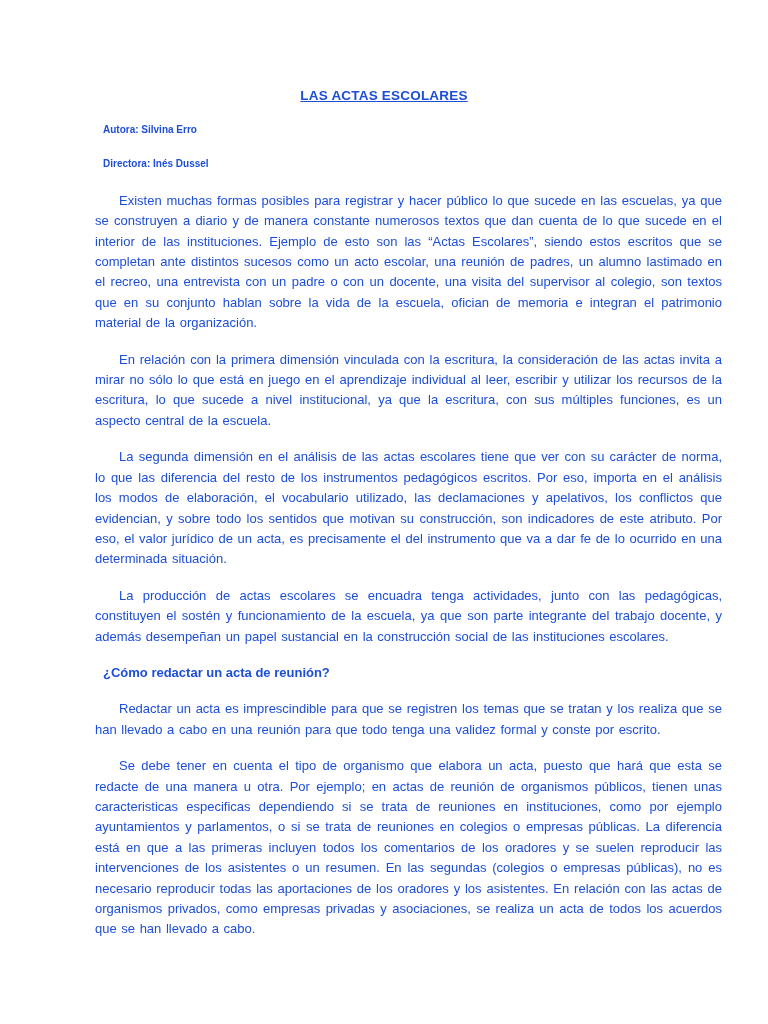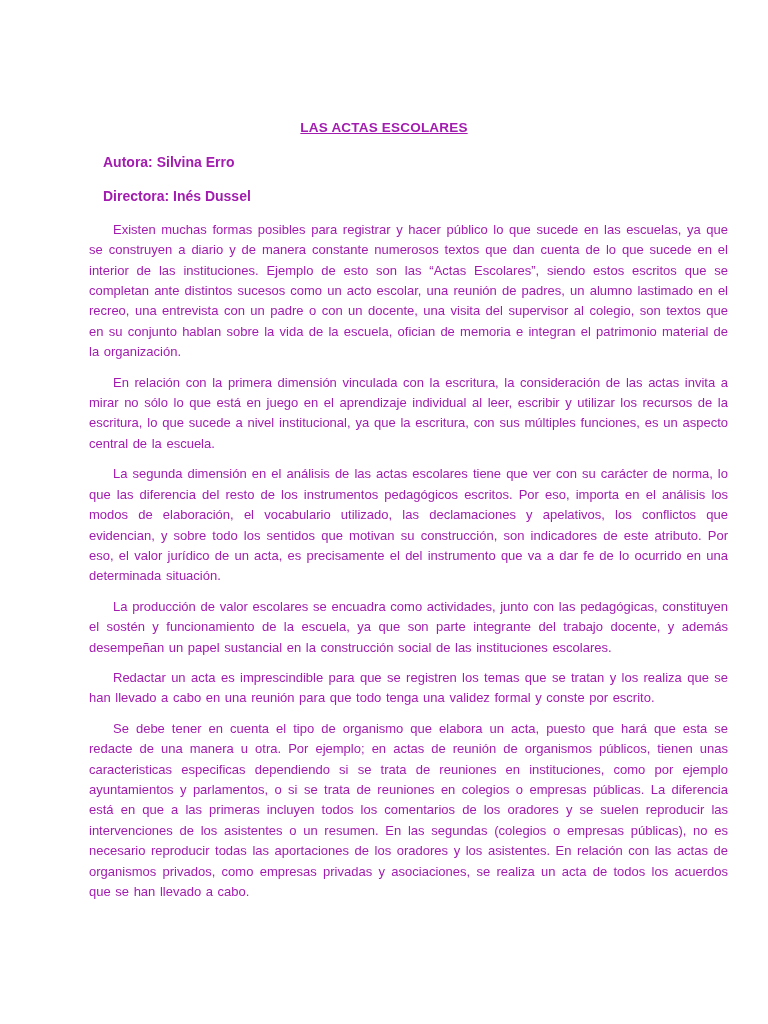--- a/index.html
+++ b/index.html
@@ -7,49 +7,49 @@
     padding: 0;
     background: #ffffff;
   }
   .page {
     position: relative;
     width: 768px;
     height: 1024px;
     background: #ffffff;
     overflow: hidden;
     font-family: "Liberation Sans", sans-serif;
-    color: #a21caf;
+    color: #1d4ed8;
     box-sizing: border-box;
-    padding-top: 118px;
+    padding-top: 86px;
   }
   .doc-title {
     margin: 0 0 14px 0;
     text-align: center;
     font-size: 13.5px;
     font-weight: 700;
     text-decoration: underline;
     letter-spacing: 0.2px;
     line-height: 20px;
   }
   .content {
     padding-left: 79px;
     padding-right: 30px;
   }
   .meta-line {
     margin: 0 0 14px 0;
-    font-size: 14px;
+    font-size: 10px;
     font-weight: 700;
     line-height: 20.4px;
     text-indent: 24px;
   }
   .meta-line.last {
     margin-bottom: 13px;
   }
   .body-par {
-    margin: 10px;
+    margin: 16px;
     font-size: 13px;
     font-weight: 400;
     line-height: 20.4px;
     text-align: justify;
     text-indent: 24px;
     word-spacing: 1px;
   }
   .section-heading {
     margin: 14px 0 13px 0;
     font-size: 13px;
@@ -62,17 +62,18 @@
 <body>
 
 <div class="page">
   <h1 class="doc-title">LAS ACTAS ESCOLARES</h1>
   <div class="content">
     <p class="meta-line">Autora: Silvina Erro</p>
     <p class="meta-line last">Directora: Inés Dussel</p>
     <p class="body-par">Existen muchas formas posibles para registrar y hacer público lo que sucede en las escuelas, ya que se construyen a diario y de manera constante numerosos textos que dan cuenta de lo que sucede en el interior de las instituciones.  Ejemplo de esto son las “Actas Escolares”, siendo estos escritos que se completan ante distintos sucesos como un acto escolar, una reunión de padres, un alumno lastimado en el recreo, una entrevista con un padre o con un docente, una visita del supervisor al colegio, son textos que en su conjunto hablan sobre la vida de la escuela, ofician de memoria e integran el patrimonio material de la organización.</p>
     <p class="body-par">En relación con la primera dimensión vinculada con  la escritura, la consideración de las actas invita a mirar no sólo lo que está en juego en el  aprendizaje individual al leer, escribir y utilizar los recursos de la escritura, lo que sucede a nivel institucional, ya que  la escritura, con sus múltiples funciones, es un aspecto central de la escuela.</p>
     <p class="body-par">La segunda dimensión en el análisis de las actas escolares tiene que ver con su carácter de norma, lo que las diferencia del resto de los instrumentos pedagógicos escritos. Por eso, importa en el análisis los modos de elaboración, el vocabulario utilizado, las declamaciones y apelativos, los conflictos que evidencian, y sobre todo los sentidos que motivan su construcción, son indicadores de este atributo. Por eso, el valor jurídico de un acta, es precisamente el del instrumento que va a dar fe de lo ocurrido en una determinada situación.</p>
-    <p class="body-par">La producción de valor escolares se encuadra como actividades, junto con las pedagógicas, constituyen el sostén y funcionamiento de la escuela, ya que son parte integrante del trabajo docente, y además desempeñan un papel sustancial en la construcción social de las instituciones escolares.</p>
+    <p class="body-par">La producción de actas escolares se encuadra tenga actividades, junto con las pedagógicas, constituyen el sostén y funcionamiento de la escuela, ya que son parte integrante del trabajo docente, y además desempeñan un papel sustancial en la construcción social de las instituciones escolares.</p>
+    <h2 class="section-heading">¿Cómo redactar un acta de reunión?</h2>
     <p class="body-par">Redactar un acta es imprescindible para que se registren los temas que se tratan y los realiza que se han llevado a cabo en una reunión para que todo tenga una validez formal y conste por escrito.</p>
     <p class="body-par">Se debe tener en cuenta el tipo de organismo que elabora un acta, puesto que hará que esta se redacte de una manera u otra. Por ejemplo; en actas de reunión de organismos públicos, tienen unas caracteristicas especificas dependiendo si se trata de reuniones en instituciones, como por ejemplo ayuntamientos y parlamentos, o si se trata de reuniones en colegios o empresas públicas. La diferencia está en que a las primeras incluyen todos los comentarios de los oradores y se suelen reproducir las intervenciones de los asistentes o un resumen. En las segundas (colegios o empresas públicas), no es necesario reproducir todas las aportaciones de los oradores y los asistentes. En relación con las actas de organismos privados, como empresas privadas y asociaciones, se realiza un acta de todos los acuerdos que se han llevado a cabo.</p>
   </div>
 </div>
 
 </body></html>

